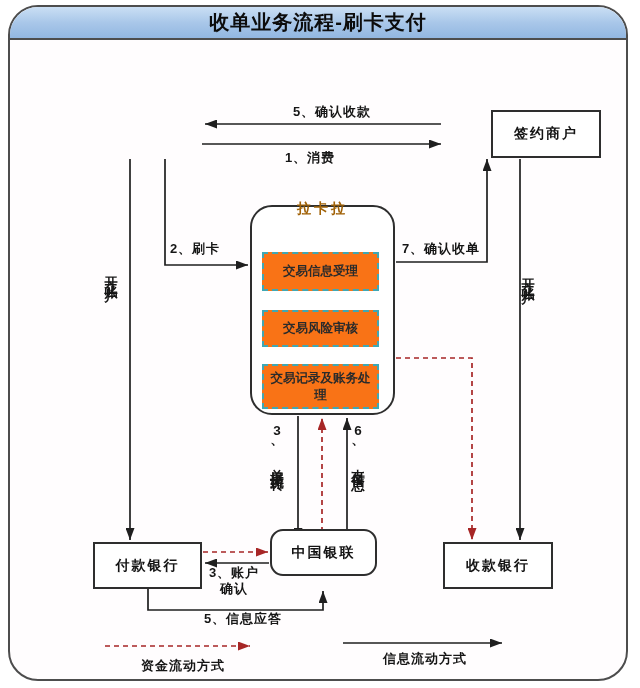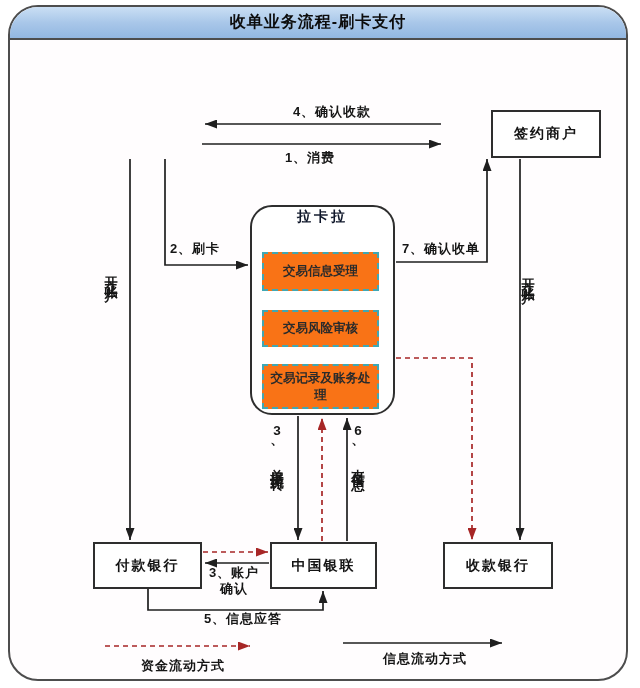--- a/index.html
+++ b/index.html
@@ -14,36 +14,36 @@
     box-sizing:border-box;
   }
   .header {
     position:absolute; left:0; top:0; width:100%; height:33px;
     border-radius:28px 28px 0 0;
     background:linear-gradient(180deg,#cadff4 0%,#a9c7e9 50%,#92b7e1 100%);
     border-bottom:2px solid #4d4d4d;
     display:flex; align-items:center; justify-content:center;
     box-sizing:border-box;
   }
-  .header span { font-size:16px; font-weight:bold; color:#0c0c0c; letter-spacing:1px; }
+  .header span { font-size:20px; font-weight:bold; color:#0c0c0c; letter-spacing:1px; }
   svg.wires { position:absolute; left:0; top:0; width:640px; height:688px; pointer-events:none; }
   .node {
     position:absolute; box-sizing:border-box;
     border:2px solid #2e2e2e; background:#ffffff;
     display:flex; align-items:center; justify-content:center;
     font-size:14px; font-weight:600; color:#141414; letter-spacing:2px;
   }
   .lakala {
     position:absolute; left:250px; top:205px; width:145px; height:210px;
     box-sizing:border-box; border:2px solid #2e2e2e; border-radius:22px;
     background:#ffffff;
   }
   .lakala-title {
-    position:absolute; left:250px; top:208px; width:145px; text-align:center;
-    font-size:14px; font-weight:600; letter-spacing:3px; color:#0f172a;
+    position:absolute; left:250px; top:200px; width:145px; text-align:center;
+    font-size:14px; font-weight:600; letter-spacing:3px; color:#a16207;
   }
   .step {
     position:absolute; box-sizing:border-box;
     border:2px dashed #3fa8b5; background:#f97316;
     display:flex; align-items:center; justify-content:center; text-align:center;
     font-size:12.5px; font-weight:600; color:#2b2b2b; line-height:1.35;
     padding:2px 4px;
   }
   .elabel {
     position:absolute; font-size:13px; font-weight:600; color:#161616;
@@ -124,29 +124,29 @@
     <span>交易风险审核</span>
   </div>
   <div class="step" style="left:262px; top:364px; width:117px; height:45px;">
     <span>交易记录及账务处理</span>
   </div>
 
   <div class="node" style="left:93px; top:542px; width:109px; height:47px;">
     <span>付款银行</span>
   </div>
 
-  <div class="node" style="left:270px; top:542px; width:107px; height:47px;">
+  <div class="node" style="left:270px; top:529px; width:107px; height:47px;border-radius:13px;">
     <span>中国银联</span>
   </div>
 
   <div class="node" style="left:443px; top:542px; width:110px; height:47px;">
     <span>收款银行</span>
   </div>
 
-  <div class="elabel" style="left:262px; top:104px; width:140px;">4、确认收款</div>
+  <div class="elabel" style="left:262px; top:104px; width:140px;">5、确认收款</div>
   <div class="elabel" style="left:260px; top:150px; width:100px;">1、消费</div>
   <div class="elabel" style="left:152px; top:241px; width:86px;">2、刷卡</div>
   <div class="elabel" style="left:392px; top:241px; width:98px;">7、确认收单</div>
   <div class="elabel" style="left:203px; top:565px; width:62px;">3、账户确认</div>
   <div class="elabel" style="left:190px; top:611px; width:106px;">5、信息应答</div>
 
   <div class="vlabel" style="left:104px; top:266px;">开立账户</div>
   <div class="vlabel" style="left:521px; top:268px;">开立账户</div>
   <div class="vlabel" style="left:270px; top:423px; letter-spacing:3px;">3、单据流转</div>
   <div class="vlabel" style="left:351px; top:423px; letter-spacing:3px;">6、支付信息</div>

